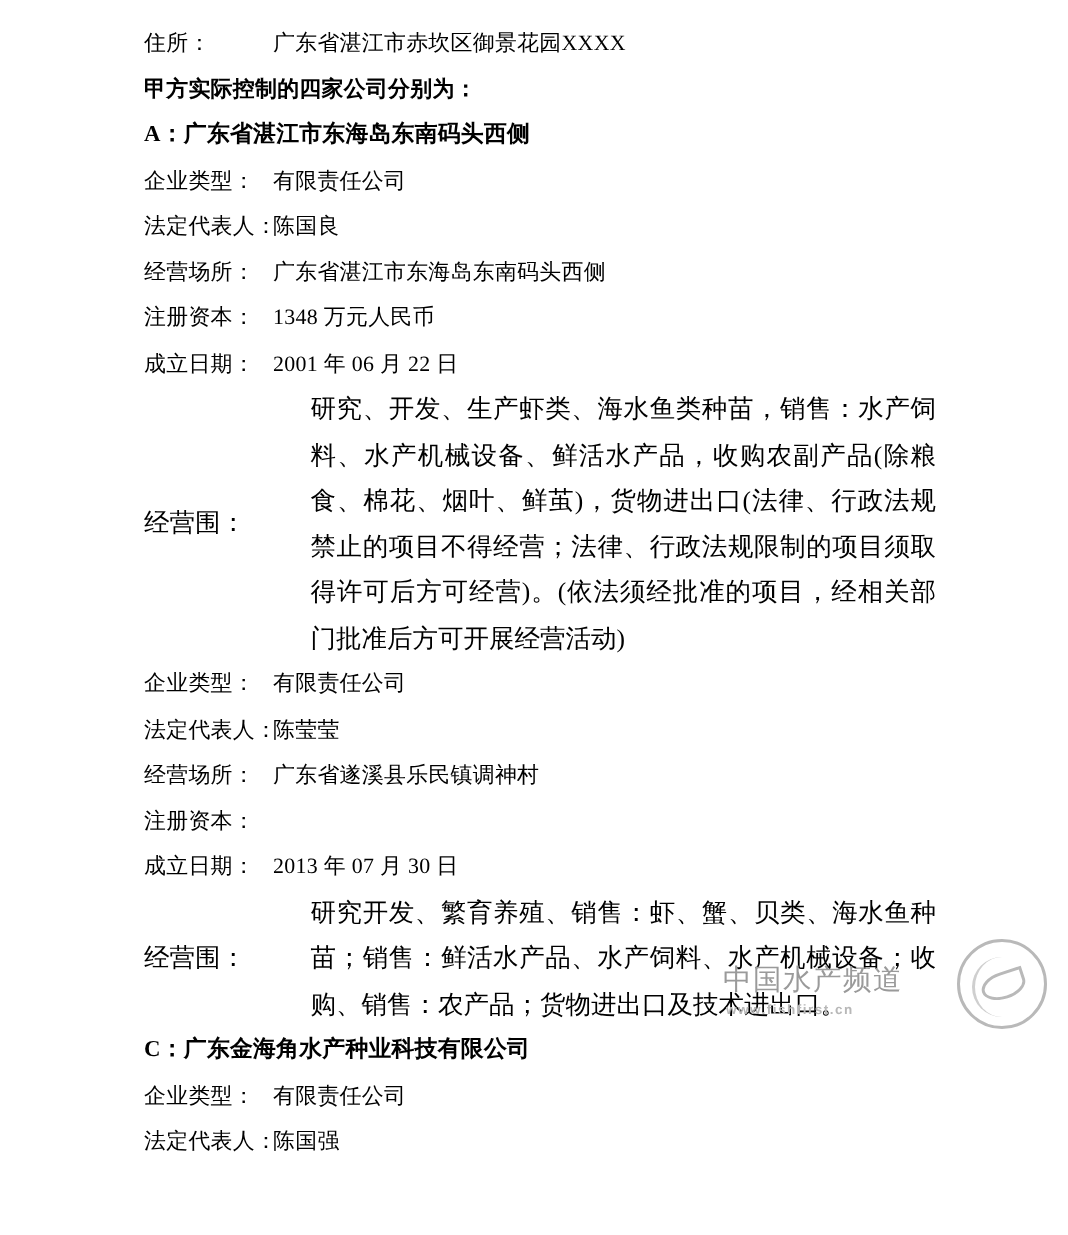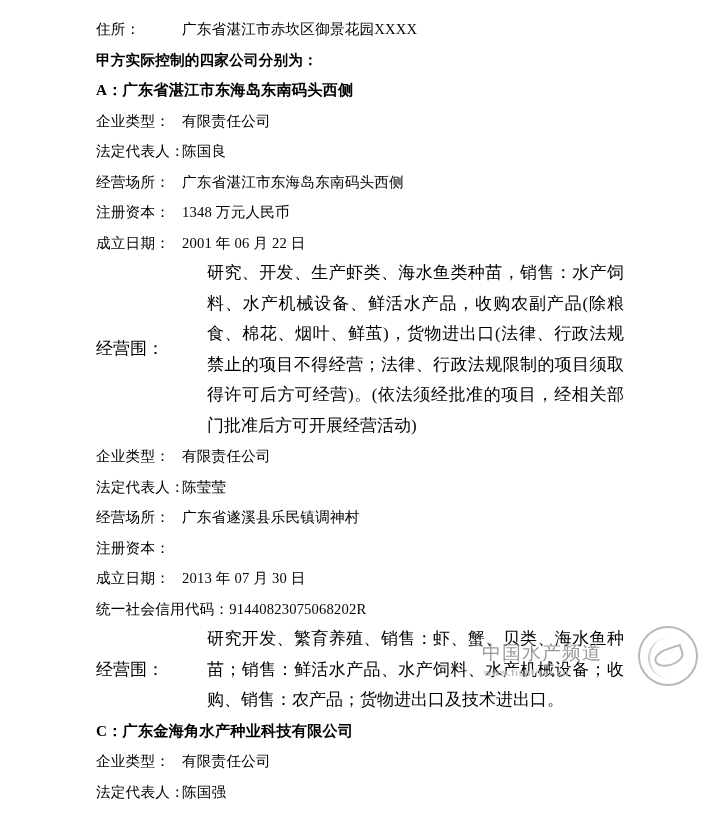--- a/index.html
+++ b/index.html
@@ -185,23 +185,20 @@
       <span class="field-label">经营场所：</span>
       <span class="field-value">广东省遂溪县乐民镇调神村</span>
     </div>
     <div class="line field-line">
       <span class="field-label">注册资本：</span>
     </div>
     <div class="line field-line">
       <span class="field-label">成立日期：</span>
       <span class="field-value">2013 年 07 月 30 日</span>
     </div>
-    <div class="line">
-      <span class="field-value">统一社会信用代码：</span><span class="field-value">91440823075068202R</span>
-    </div>
 
     <div class="scope-block">
       <span class="scope-label">经营围：</span>
       <span class="scope-text">研究开发、繁育养殖、销售：虾、蟹、贝类、海水鱼种苗；销售：鲜活水产品、水产饲料、水产机械设备；收购、销售：农产品；货物进出口及技术进出口。</span>
     </div>
 
     <div class="line heading">C：广东金海角水产种业科技有限公司</div>
 
     <div class="line field-line">
       <span class="field-label">企业类型：</span>

